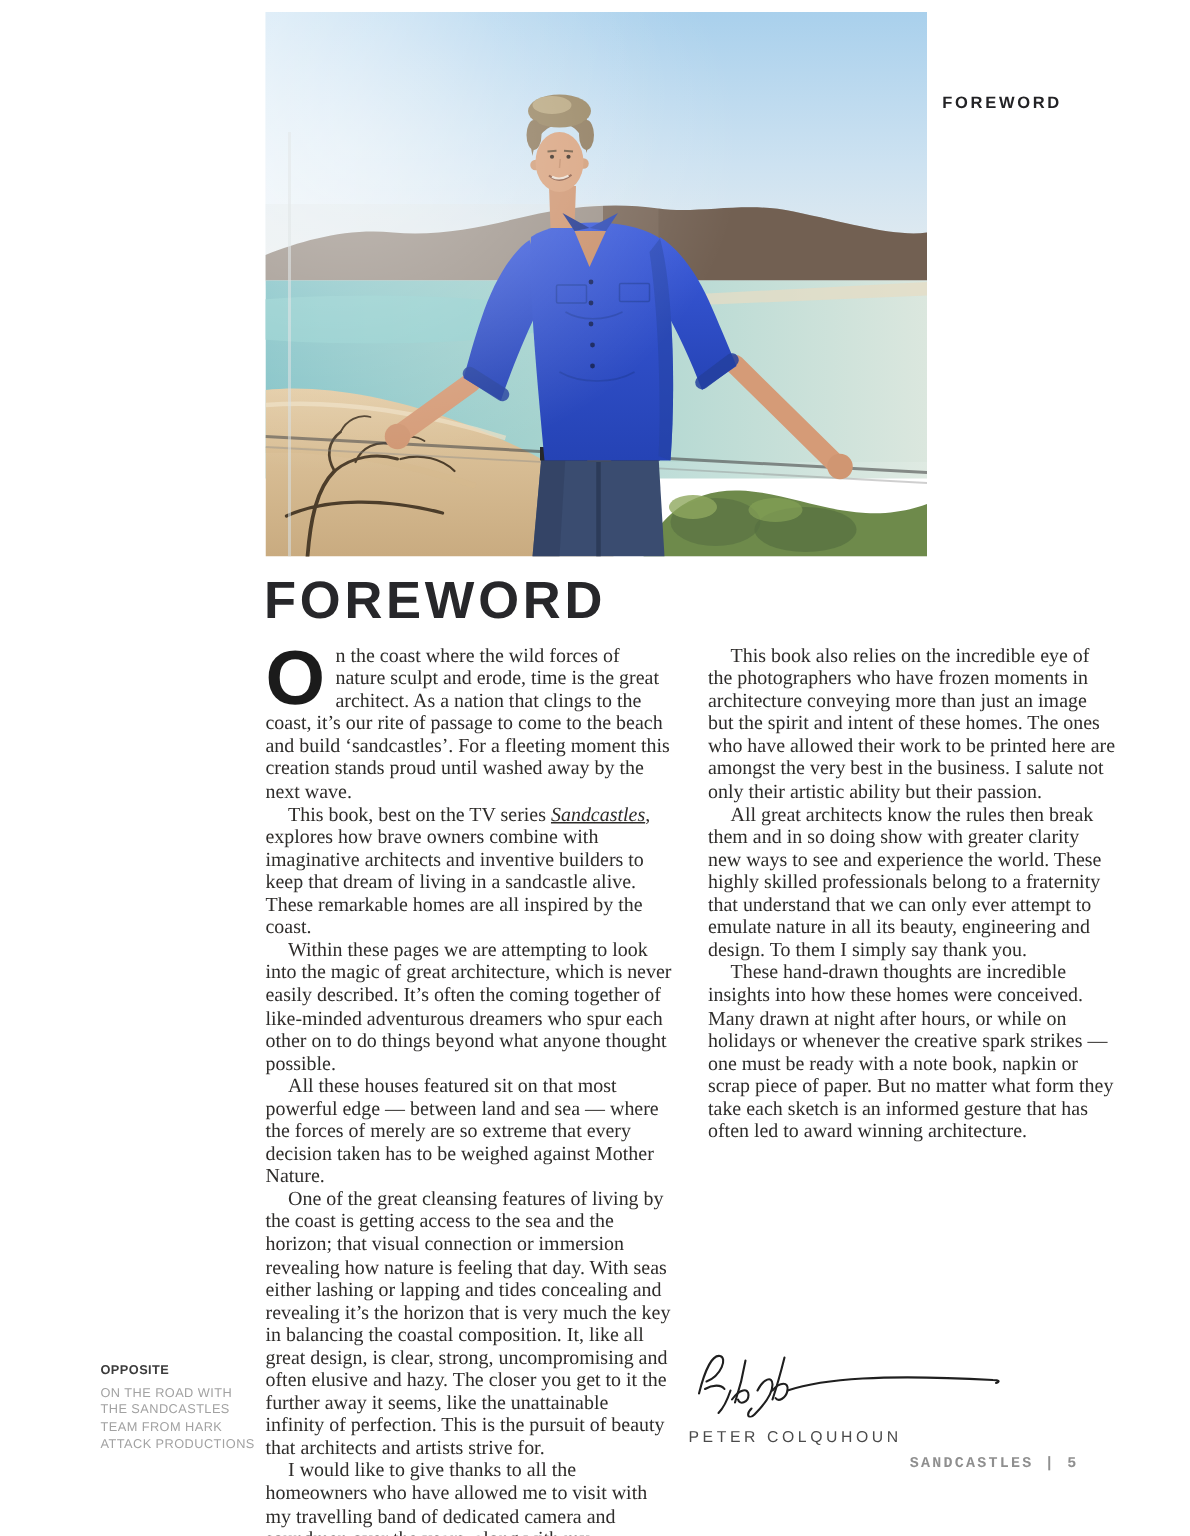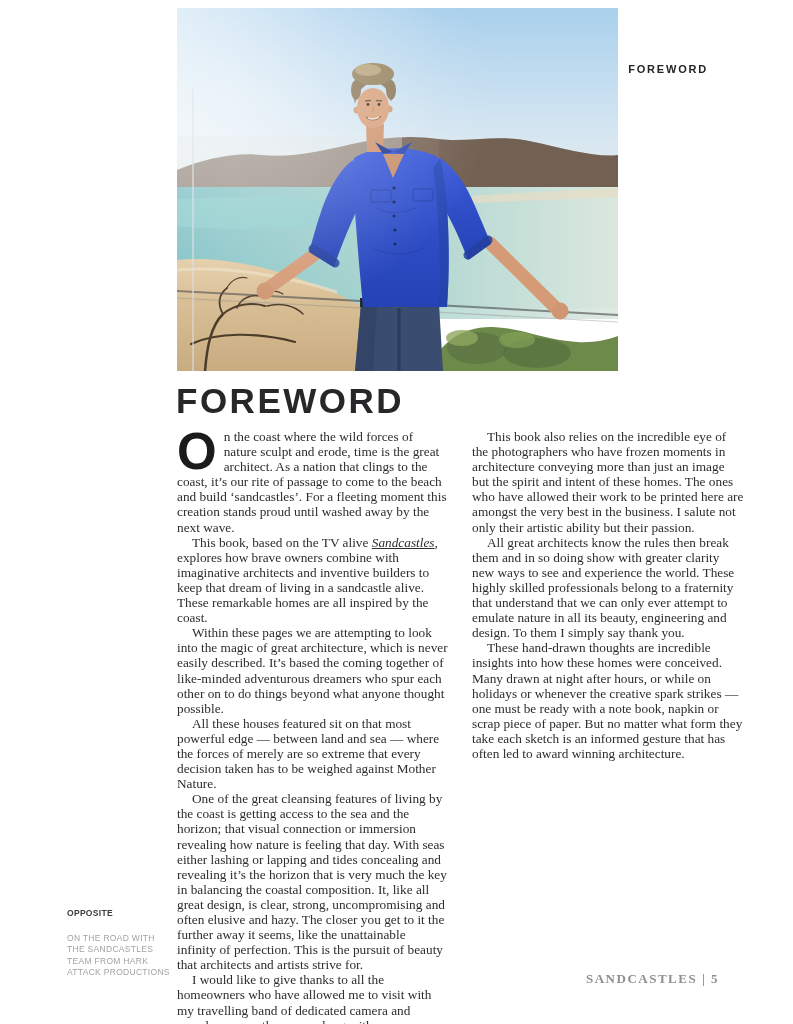--- a/index.html
+++ b/index.html
@@ -22,30 +22,30 @@
   .col-right{left:472px;width:272px;}
   .col p{margin:0;text-indent:15px;}
   .col p.first{text-indent:0;}
   .dropcap{float:left;font-family:"Liberation Sans",sans-serif;font-weight:bold;
     font-size:51px;line-height:40px;margin:3px 7px 0 0;color:#1b1b1b;}
   em{font-style:italic;text-decoration:underline;}
 
   .caption{position:absolute;left:67px;top:908px;width:105px;
     font-family:"Liberation Sans",sans-serif;font-size:8.5px;line-height:11.5px;
     letter-spacing:.3px;color:#a2a2a2;text-transform:uppercase;}
-  .caption .cap-label{display:block;color:#3c3c3c;font-weight:bold;margin-bottom:13px;}
+  .caption .cap-label{display:block;color:#3c3c3c;font-weight:bold;margin-bottom:3px;}
   .caption .cap-line{display:block;}
 
   .sig-block{position:absolute;left:459px;top:893px;}
   .sig-svg{width:215px;height:52px;display:block;}
   .sig-name{margin-top:7px;font-family:"Liberation Sans",sans-serif;font-size:10.5px;
     letter-spacing:2.4px;color:#4a4a4a;}
 
   .footer{position:absolute;top:971px;right:55px;
-    font-family:Liberation Serif, serif;font-weight:bold;font-size:13px;
+    font-family:Liberation Mono, monospace;font-weight:bold;font-size:10px;
     letter-spacing:1.5px;color:#8f8f8f;}
 </style>
 </head>
 <body>
 
 <div class="page">
 
   <div class="corner-label">FOREWORD</div>
 
   <div class="photo">
@@ -169,37 +169,53 @@
       </g>
 
       <rect x="0" y="0" width="441" height="363" fill="url(#haze)"></rect>
     </svg>
   </div>
 
   <div class="page-title">FOREWORD</div>
 
   <div class="col col-left">
     <p class="first"><span class="dropcap">O</span><span>n the coast where the wild forces of nature sculpt and erode, time is the great architect. As a nation that clings to the coast, it’s our rite of passage to come to the beach and build ‘sandcastles’. For a fleeting moment this creation stands proud until washed away by the next wave.</span></p>
-    <p><span>This book, based on the TV alive </span><em>Sandcastles</em><span>, explores how brave owners combine with imaginative architects and inventive builders to keep that dream of living in a sandcastle alive. These remarkable homes are all inspired by the coast.</span></p>
-    <p>Within these pages we are attempting to look into the magic of great architecture, which is never easily described. It’s based the coming together of like-minded adventurous dreamers who spur each other on to do things beyond what anyone thought possible.</p>
+    <p><span>This book, best on the TV series </span><em>Sandcastles</em><span>, explores how brave owners combine with imaginative architects and inventive builders to keep that dream of living in a sandcastle alive. These remarkable homes are all inspired by the coast.</span></p>
+    <p>Within these pages we are attempting to look into the magic of great architecture, which is never easily described. It’s often the coming together of like-minded adventurous dreamers who spur each other on to do things beyond what anyone thought possible.</p>
     <p>All these houses featured sit on that most powerful edge — between land and sea — where the forces of merely are so extreme that every decision taken has to be weighed against Mother Nature.</p>
     <p>One of the great cleansing features of living by the coast is getting access to the sea and the horizon; that visual connection or immersion revealing how nature is feeling that day. With seas either lashing or lapping and tides concealing and revealing it’s the horizon that is very much the key in balancing the coastal composition. It, like all great design, is clear, strong, uncompromising and often elusive and hazy. The closer you get to it the further away it seems, like the unattainable infinity of perfection. This is the pursuit of beauty that architects and artists strive for.</p>
     <p>I would like to give thanks to all the homeowners who have allowed me to visit with my travelling band of dedicated camera and soundmen over the years, along with my wonderful producers and editors who I also thank wholeheartedly.</p>
   </div>
 
   <div class="col col-right">
     <p>This book also relies on the incredible eye of the photographers who have frozen moments in architecture conveying more than just an image but the spirit and intent of these homes. The ones who have allowed their work to be printed here are amongst the very best in the business. I salute not only their artistic ability but their passion.</p>
     <p>All great architects know the rules then break them and in so doing show with greater clarity new ways to see and experience the world. These highly skilled professionals belong to a fraternity that understand that we can only ever attempt to emulate nature in all its beauty, engineering and design. To them I simply say thank you.</p>
     <p>These hand-drawn thoughts are incredible insights into how these homes were conceived. Many drawn at night after hours, or while on holidays or whenever the creative spark strikes — one must be ready with a note book, napkin or scrap piece of paper. But no matter what form they take each sketch is an informed gesture that has often led to award winning architecture.</p>
   </div>
 
   <div class="caption">
     <span class="cap-label">OPPOSITE</span>
     <span class="cap-line">ON THE ROAD WITH</span>
     <span class="cap-line">THE SANDCASTLES</span>
     <span class="cap-line">TEAM FROM HARK</span>
     <span class="cap-line">ATTACK PRODUCTIONS</span>
   </div>
 
+  <div class="sig-block">
+    <svg class="sig-svg" viewBox="0 0 215 52">
+      <g stroke="#1f1f1f" stroke-width="1.4" fill="none" stroke-linecap="round">
+        <path d="M7 36 C11 20 16 10 21 11 C26 12 22 24 12 28"></path>
+        <path d="M11 33 C16 30 22 30 24 33"></path>
+        <path d="M28 34 C26 40 23 46 20 49"></path>
+        <path d="M38 14 C36 26 33 36 31 42"></path>
+        <path d="M29 40 C34 33 40 32 40 37 C40 42 34 44 33 40"></path>
+        <path d="M46 34 C50 26 56 24 56 30 C56 36 50 44 44 50 C40 54 38 50 42 46"></path>
+        <path d="M64 12 C61 24 58 34 56 40"></path>
+        <path d="M56 34 C61 28 67 28 66 34 C65 39 60 42 58 39"></path>
+        <path d="M66 34 C90 26 130 23 203 27 C207 27 208 28 205 29"></path>
+      </g>
+    </svg>
+    <div class="sig-name">PETER COLQUHOUN</div>
+  </div>
 
   <div class="footer">SANDCASTLES | 5</div>
 
 </div>
 
 </body></html>

